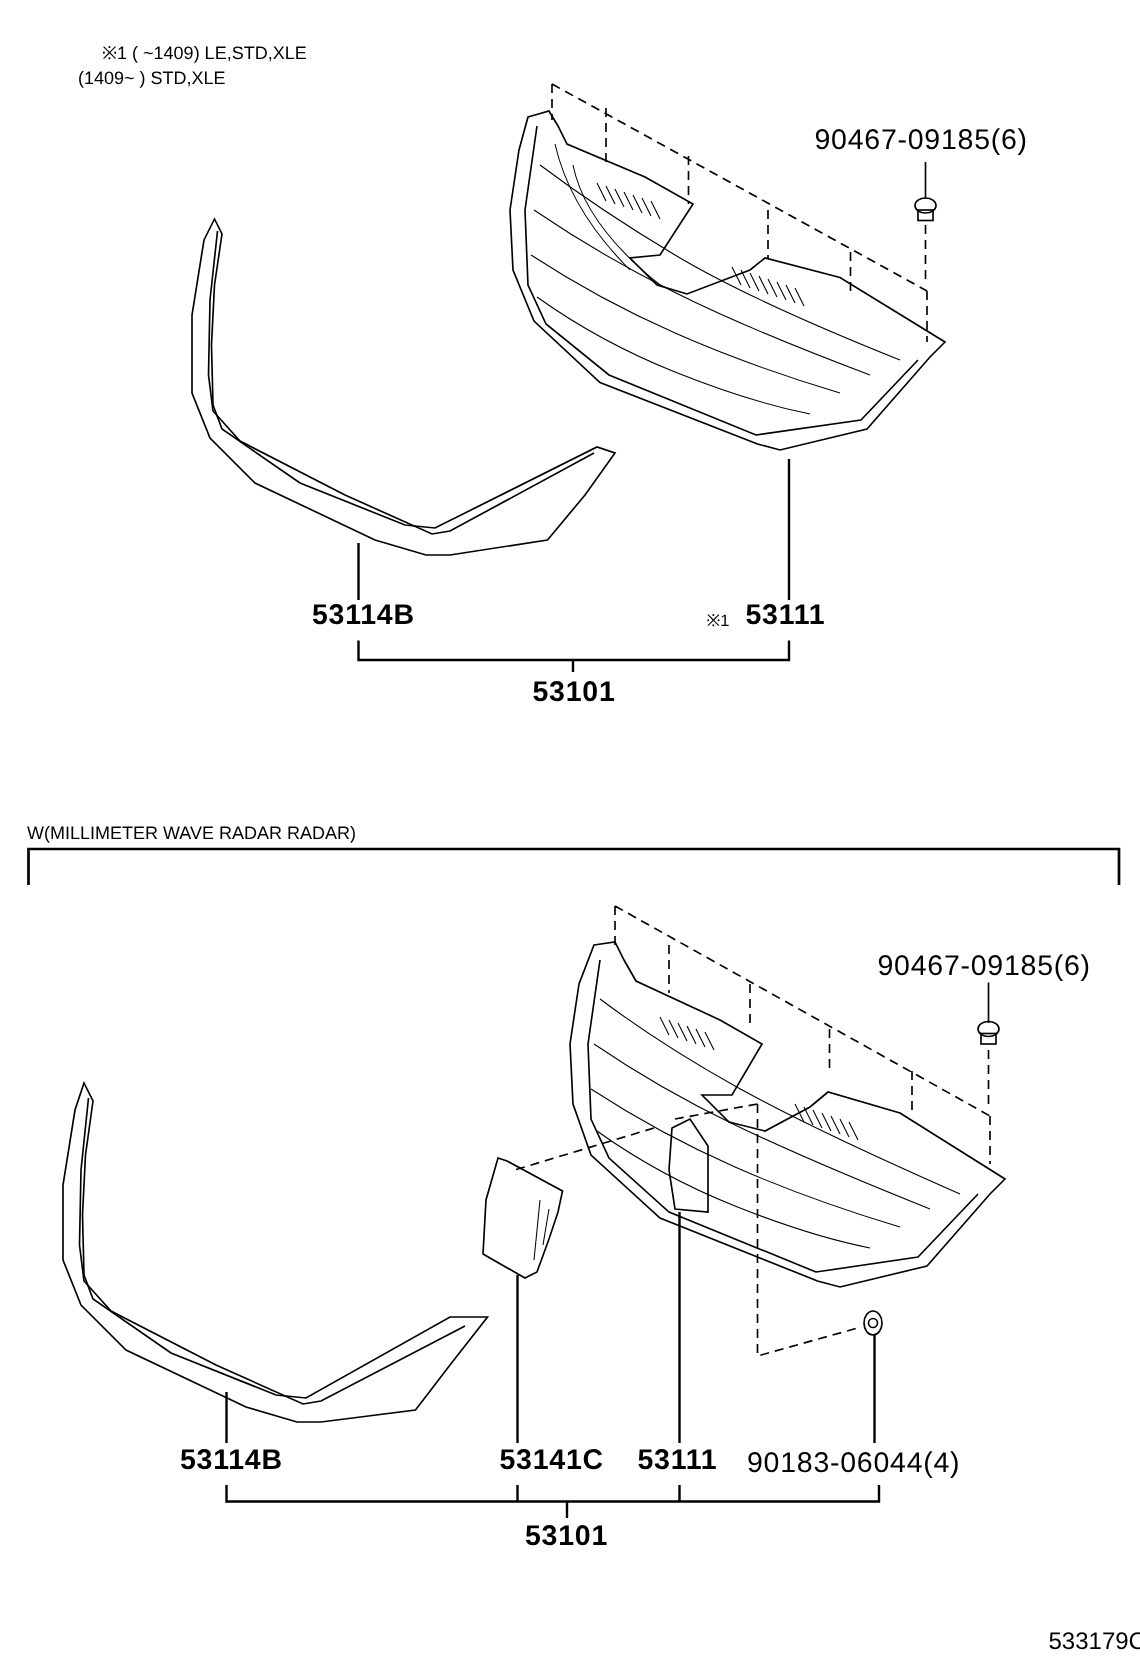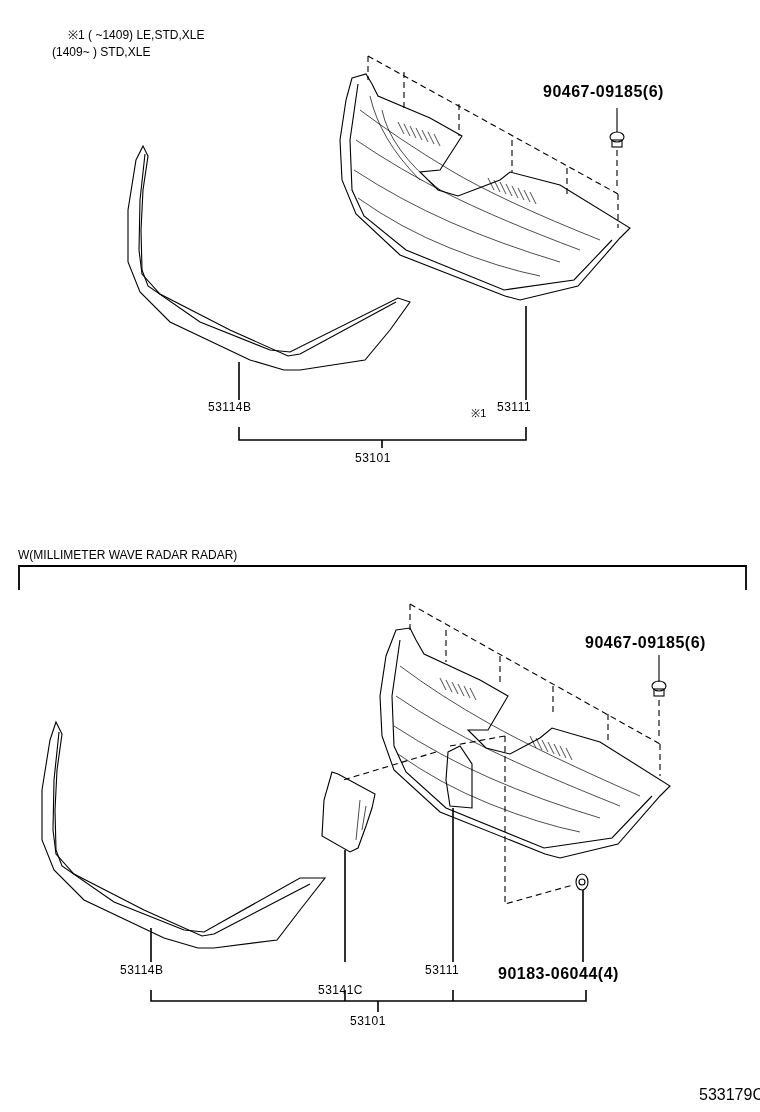--- a/index.html
+++ b/index.html
@@ -1,21 +1,21 @@
 <!DOCTYPE html>
 <html><head>
 <meta charset="utf-8">
 <style>
   html, body { margin:0; padding:0; background:#ffffff; }
   body { width:760px; height:1112px; position:relative; overflow:hidden;
          font-family:"Liberation Sans", sans-serif; color:#000; }
   .abs { position:absolute; white-space:nowrap; }
   .note { font-size:12px; letter-spacing:0; }
-  .pn { font-family:"Liberation Sans", sans-serif; font-weight:normal; font-size:12px; letter-spacing:0.5px; }
-  .pn-s { font-family:"Liberation Sans", sans-serif; font-weight:bold; font-size:16px; letter-spacing:0.5px; }
+  .pn { font-family:"Liberation Sans", sans-serif; font-weight:bold; font-size:19px; letter-spacing:0.5px; }
+  .pn-s { font-family:"Liberation Sans", sans-serif; font-weight:normal; font-size:19px; letter-spacing:0.5px; }
   .sup { font-size:11px; font-weight:normal; }
   .code { font-size:16px; }
   svg.art { position:absolute; left:0; top:0; }
   svg.art .o { fill:none; stroke:#000; stroke-width:1.1; }
   svg.art .l { fill:none; stroke:#000; stroke-width:1.6; }
   svg.art .d { fill:none; stroke:#000; stroke-width:1.1; stroke-dasharray:6 4; }
   svg.art .t { fill:none; stroke:#000; stroke-width:0.7; }
 </style>
 </head>
 <body>
@@ -106,18 +106,18 @@
 
 <div class="abs pn-s" style="left:543px;top:83px;">90467-09185(6)</div>
 <div class="abs pn" style="left:208px;top:400px;">53114B</div>
 <div class="abs sup" style="left:471px;top:405px;">※1</div>
 <div class="abs pn" style="left:497px;top:400px;">53111</div>
 <div class="abs pn" style="left:355px;top:451px;">53101</div>
 
 <div class="abs note" style="left:18px;top:548px;">W(MILLIMETER WAVE RADAR RADAR)</div>
 <div class="abs pn-s" style="left:585px;top:634px;">90467-09185(6)</div>
 <div class="abs pn" style="left:120px;top:963px;">53114B</div>
-<div class="abs pn" style="left:318px;top:963px;margin-top:20px;">53141C</div>
+<div class="abs pn" style="left:333px;top:963px;">53141C</div>
 <div class="abs pn" style="left:425px;top:963px;">53111</div>
 <div class="abs pn-s" style="left:498px;top:965px;">90183-06044(4)</div>
 <div class="abs pn" style="left:350px;top:1014px;">53101</div>
 
 <div class="abs code" style="left:699px;top:1086px;">533179C</div>
 
 </body></html>

